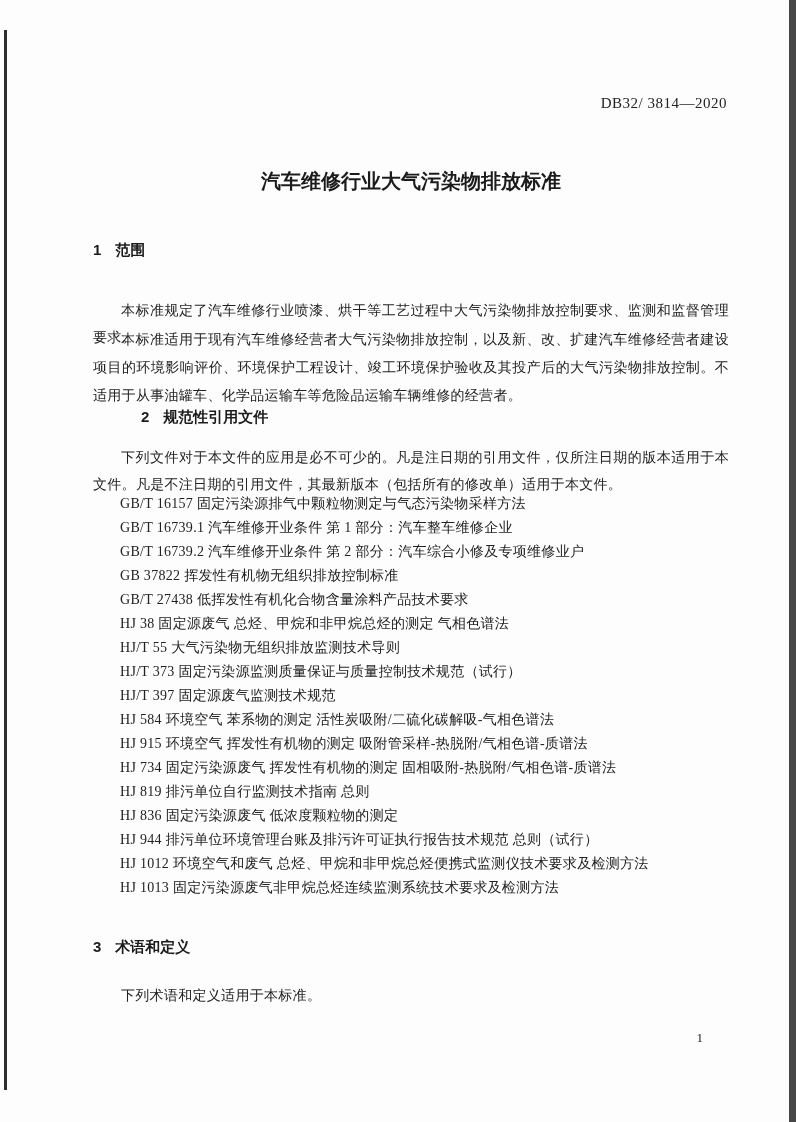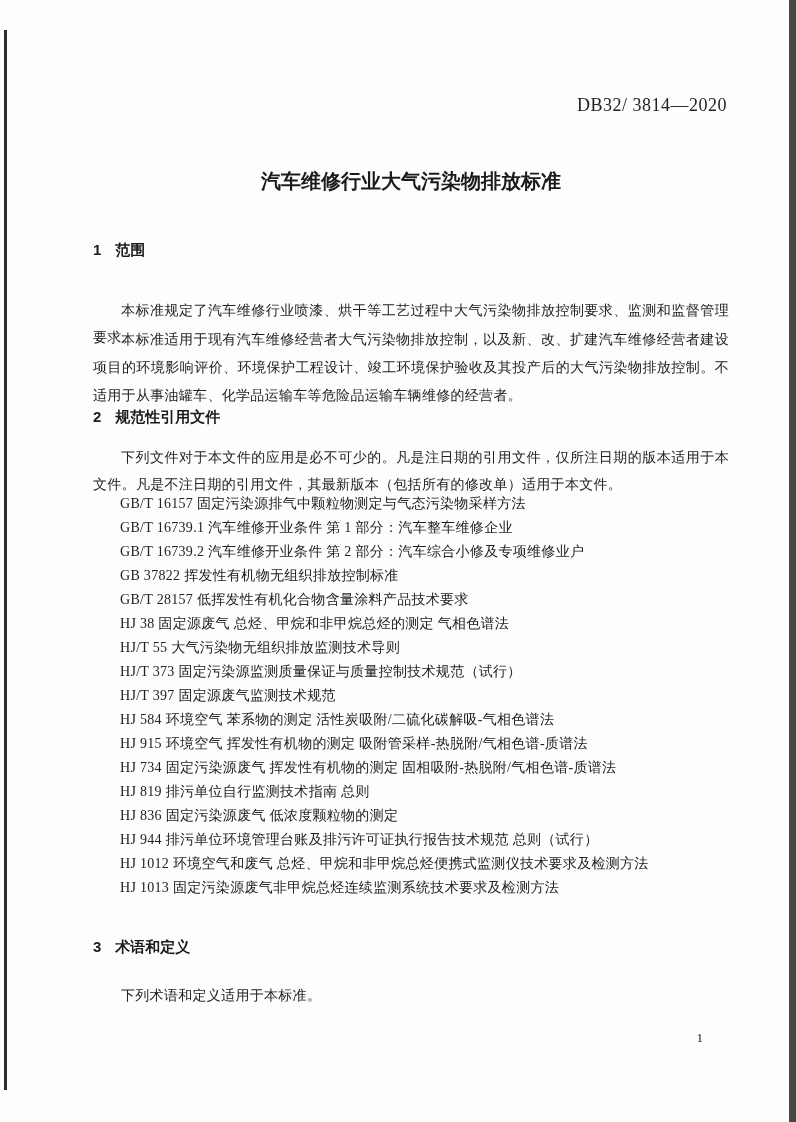--- a/index.html
+++ b/index.html
@@ -32,21 +32,21 @@
     position: absolute;
     left: 93px;
     top: 0;
     width: 636px;
     height: 1122px;
   }
   .doc-number {
     position: absolute;
     top: 95px;
     right: 2px;
-    font-size: 18px;
+    font-size: 15px;
     letter-spacing: 0.5px;
     font-family: "Liberation Serif", "DejaVu Serif", serif;
   }
   .title {
     position: absolute;
     top: 168px;
     left: 0;
     width: 100%;
     margin: 0;
     text-align: center;
@@ -94,21 +94,21 @@
   }
   .page-number {
     position: absolute;
     top: 1030px;
     right: 26px;
     font-size: 13px;
     color: #222222;
   }
   
   #h1 { top: 241px; }
-  #h2 { top: 408px; }
+  #h2 { top: 408px; margin-left: 48px; }
   #h3 { top: 938px; }
   #p1 { top: 297px; }
   #p2 { top: 326px; }
   #p3 { top: 444px; }
   #p4 { top: 982px; }
 </style>
 </head>
 <body>
 
 <div class="page">
@@ -133,21 +133,21 @@
       <span class="num">2</span><span>规范性引用文件</span>
     </div>
 
     <p class="para" id="p3">下列文件对于本文件的应用是必不可少的。凡是注日期的引用文件，仅所注日期的版本适用于本文件。凡是不注日期的引用文件，其最新版本（包括所有的修改单）适用于本文件。</p>
 
     <div class="ref-list">
       <div class="ref-item">GB/T 16157 固定污染源排气中颗粒物测定与气态污染物采样方法</div>
       <div class="ref-item">GB/T 16739.1 汽车维修开业条件 第 1 部分：汽车整车维修企业</div>
       <div class="ref-item">GB/T 16739.2 汽车维修开业条件 第 2 部分：汽车综合小修及专项维修业户</div>
       <div class="ref-item">GB 37822 挥发性有机物无组织排放控制标准</div>
-      <div class="ref-item">GB/T 28157 低挥发性有机化合物含量涂料产品技术要求</div>
+      <div class="ref-item">GB/T 27438 低挥发性有机化合物含量涂料产品技术要求</div>
       <div class="ref-item">HJ 38 固定源废气 总烃、甲烷和非甲烷总烃的测定 气相色谱法</div>
       <div class="ref-item">HJ/T 55 大气污染物无组织排放监测技术导则</div>
       <div class="ref-item">HJ/T 373 固定污染源监测质量保证与质量控制技术规范（试行）</div>
       <div class="ref-item">HJ/T 397 固定源废气监测技术规范</div>
       <div class="ref-item">HJ 584 环境空气 苯系物的测定 活性炭吸附/二硫化碳解吸-气相色谱法</div>
       <div class="ref-item">HJ 915 环境空气 挥发性有机物的测定 吸附管采样-热脱附/气相色谱-质谱法</div>
       <div class="ref-item">HJ 734 固定污染源废气 挥发性有机物的测定 固相吸附-热脱附/气相色谱-质谱法</div>
       <div class="ref-item">HJ 819 排污单位自行监测技术指南 总则</div>
       <div class="ref-item">HJ 836 固定污染源废气 低浓度颗粒物的测定</div>
       <div class="ref-item">HJ 944 排污单位环境管理台账及排污许可证执行报告技术规范 总则（试行）</div>

